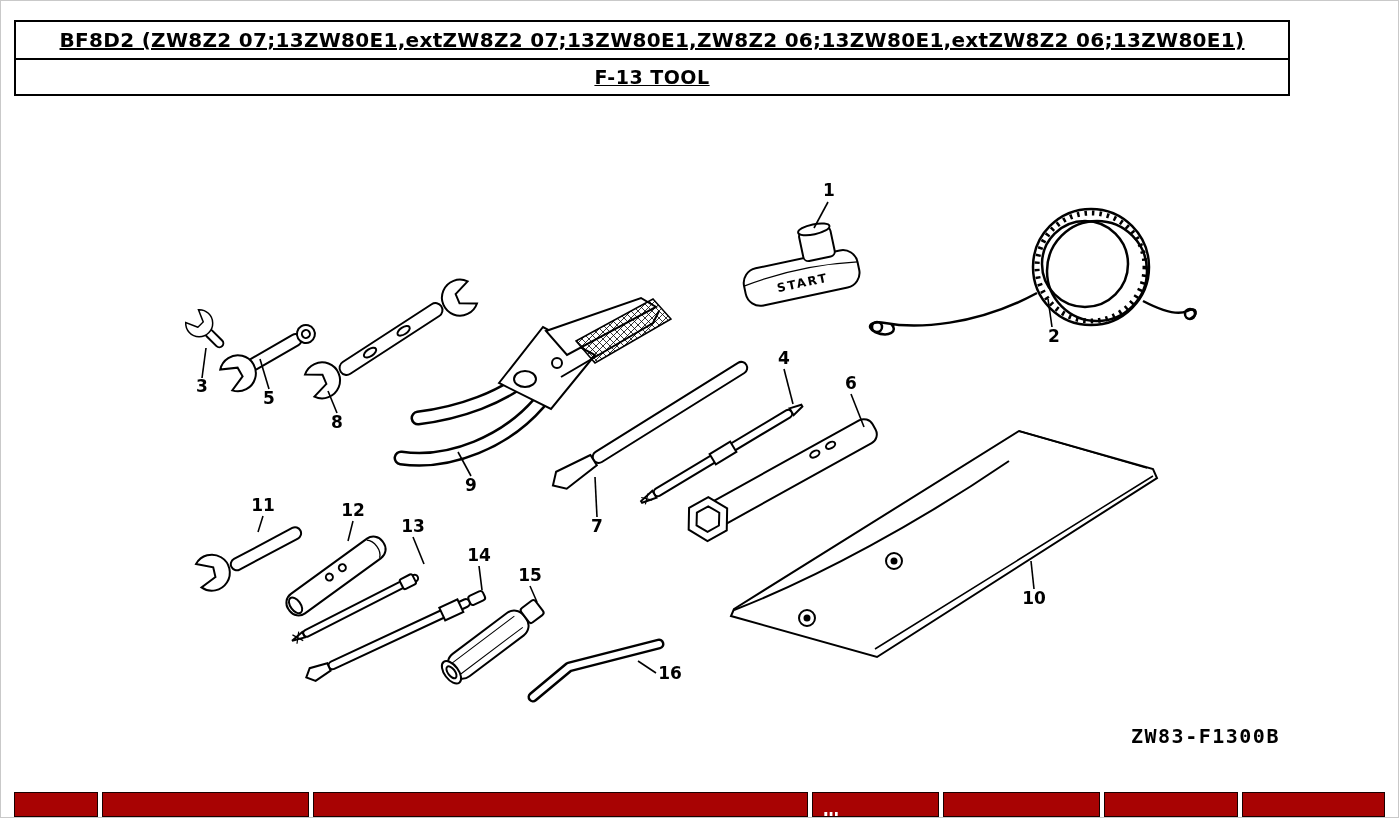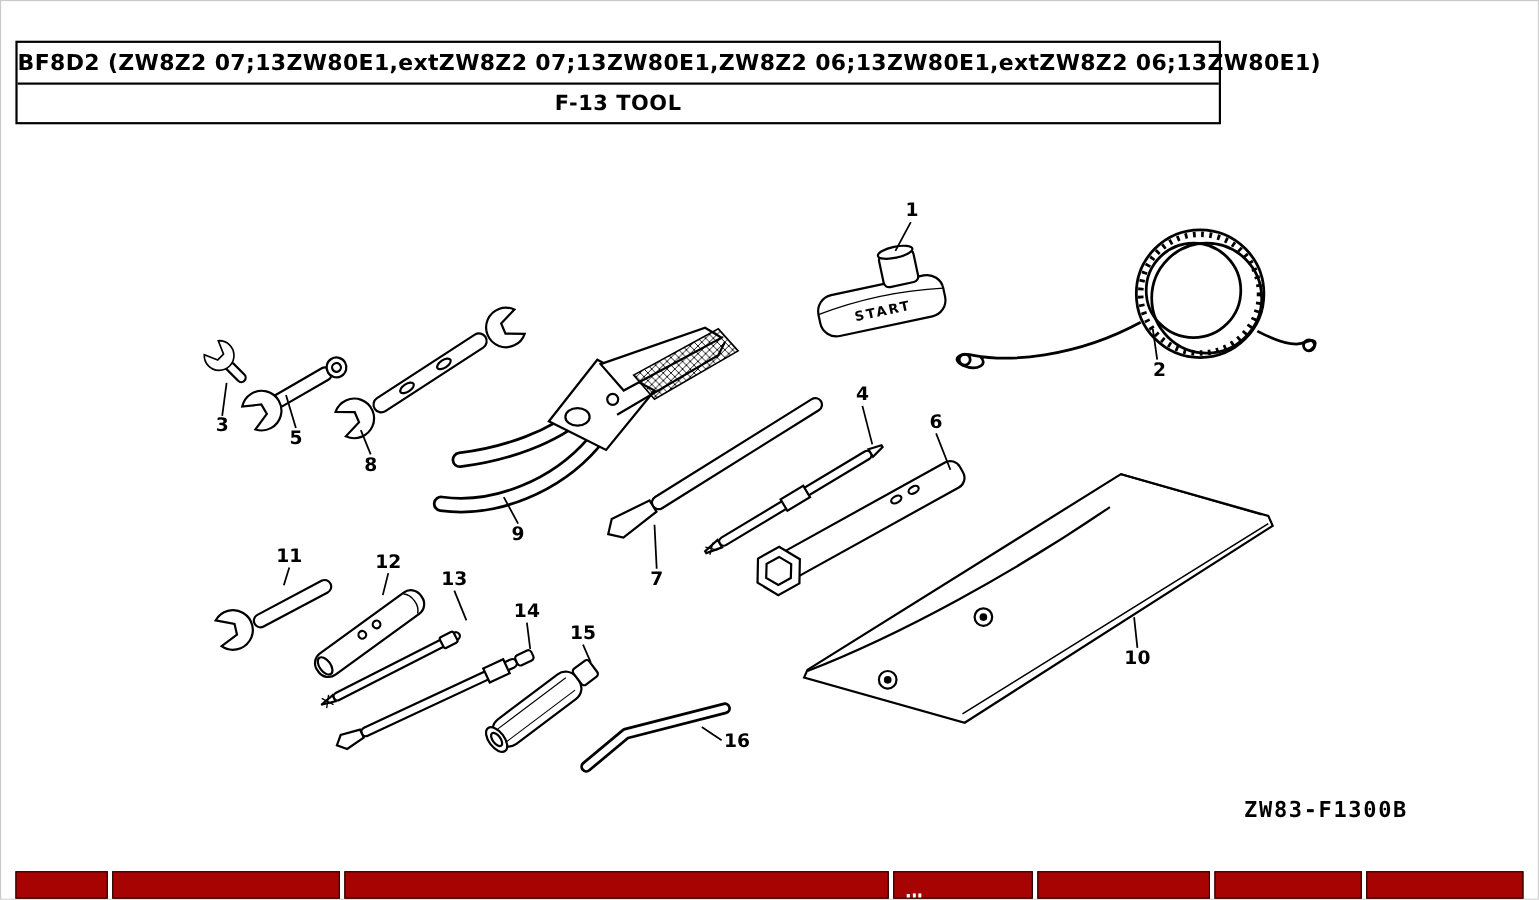--- a/index.html
+++ b/index.html
@@ -1,22 +1,22 @@
 <!DOCTYPE html>
 <html style="--table_red: #a80303;"><head>
 <meta charset="utf-8">
 <style>
   html,body{margin:0;padding:0;background:#fff;}
   body{width:1399px;height:818px;position:relative;overflow:hidden;
        font-family:"DejaVu Sans","Liberation Sans",sans-serif;}
   .page{position:absolute;inset:0;border:1px solid #c9c9c9;box-sizing:border-box;background:#fff;}
 
   
-  .header-box{position:absolute;left:13px;top:36px;width:1096px;box-sizing:border-box;
-              border:2px solid #000;background:#fff;}
+  .header-box{position:absolute;left:13px;top:19px;width:1276px;box-sizing:border-box;
+              border:2px solid #000;background:#fff;text-decoration:underline;}
   .header-row{text-align:center;font-weight:bold;color:#000;white-space:nowrap;}
   .header-row.title{height:36px;line-height:36px;font-size:20px;letter-spacing:.3px;border-bottom:2px solid #000;}
   .header-row.subtitle{height:34px;line-height:34px;font-size:19px;letter-spacing:.5px;}
 
   
   svg.diagram{position:absolute;left:0;top:100px;width:1399px;height:660px;}
   .callout-num{font:bold 17px "DejaVu Sans",sans-serif;fill:#000;text-anchor:middle;}
   .leader{stroke:#000;stroke-width:1.6;}
   .outline-thick{fill:none;stroke:#000;stroke-width:15;stroke-linecap:round;}
   .outline-thick-inner{fill:none;stroke:#fff;stroke-width:10;stroke-linecap:round;}

